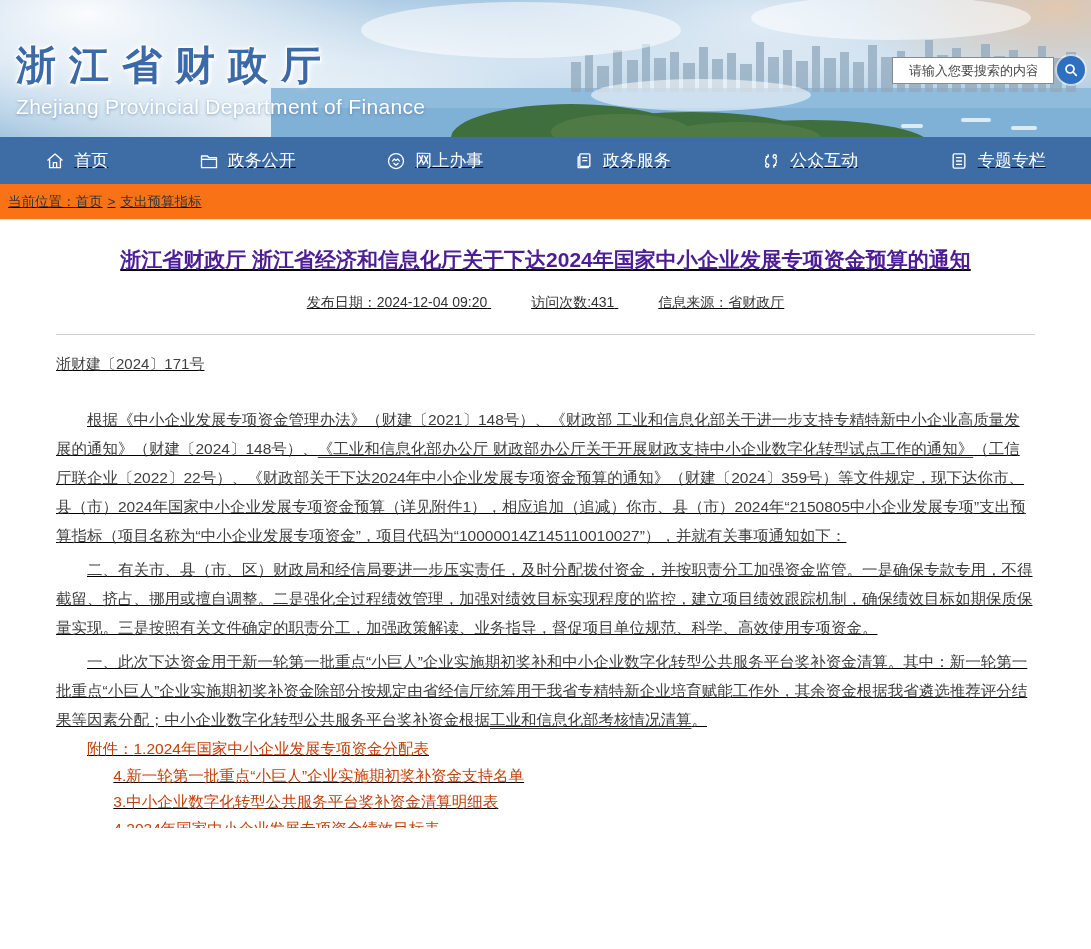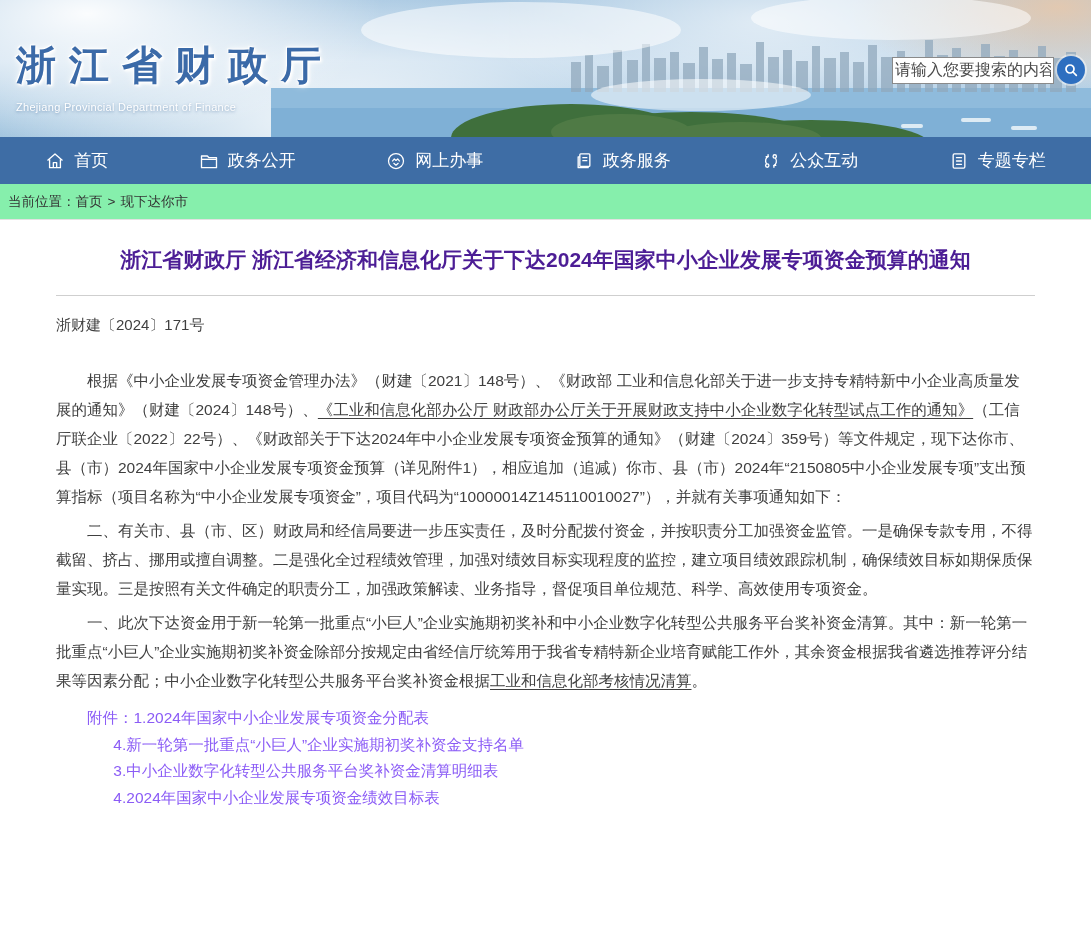--- a/index.html
+++ b/index.html
@@ -1,43 +1,43 @@
 <!DOCTYPE html>
 <html><head>
 <meta charset="utf-8">
 <style>
   * { margin:0; padding:0; box-sizing:border-box; }
   html,body { background:#ffffff; }
   body { font-family:"Liberation Sans","DejaVu Sans",sans-serif; width:1091px; }
-  .page { width:1091px; height:828px; position:relative; overflow:hidden; background:#fff; }
+  .page { width:1091px; height:828px; position:relative; overflow:hidden; background:#fff;text-decoration:underline; }
 
   
   .banner {
     position:relative; width:100%; height:137px; overflow:hidden;
     background:
       radial-gradient(ellipse 420px 180px at 8% 10%, rgba(255,255,255,.95), rgba(255,255,255,0) 70%),
       radial-gradient(ellipse 500px 200px at 30% 90%, rgba(255,255,255,.85), rgba(255,255,255,0) 70%),
       radial-gradient(ellipse 300px 120px at 97% 5%, rgba(244,200,160,.75), rgba(244,200,160,0) 70%),
       radial-gradient(ellipse 400px 160px at 70% 15%, rgba(255,255,255,.6), rgba(255,255,255,0) 70%),
       linear-gradient(180deg,#a8c8e2 0%,#c2d9ec 45%,#9fc3de 100%);
   }
   .banner-scene { position:absolute; right:0; bottom:0; width:820px; height:137px; }
   .logo { position:absolute; left:16px; top:38px; }
   .logo-cn {
     font-size:40px; font-weight:bold; letter-spacing:13px; color:#3b6aa8;
     text-shadow:0 0 4px #fff,0 0 8px #fff,1px 1px 0 #fff,-1px -1px 0 #fff,2px 2px 3px rgba(255,255,255,.9);
   }
   .logo-en {
-    font-size:11px; color:#ffffff; margin-top:8px; letter-spacing:.3px;
+    font-size:21px; color:#ffffff; margin-top:2px; letter-spacing:.3px;
     text-shadow:0 1px 3px rgba(60,100,150,.55);
   }
   .search-wrap { position:absolute; right:6px; top:56px; display:flex; align-items:center; }
   .search-input {
     width:162px; height:27px; border:1px solid #8a8a8a; background:#fff;
-    font-size:16px; color:#0c4a6e; padding:0 2px; outline:none;
+    font-size:13px; color:#0c4a6e; padding:0 16px; outline:none;
     font-family:"Liberation Sans","DejaVu Sans",sans-serif;
   }
   .search-input::placeholder { color:#4a4a4a; opacity:1; }
   .search-btn {
     width:28px; height:28px; border-radius:50%; border:none; background:#2e6fc0;
     margin-left:3px; display:flex; align-items:center; justify-content:center; cursor:pointer;
     box-shadow:0 0 0 2px rgba(255,255,255,.45);
   }
 
   
@@ -46,21 +46,21 @@
     align-items:stretch; justify-content:space-around;
   }
   .nav-item {
     display:flex; align-items:center; gap:9px; color:#fff; font-size:17px;
     text-decoration:none; cursor:pointer; padding:0 10px;
   }
   .nav-icon { display:flex; align-items:center; }
 
   
   .breadcrumb {
-    width:100%; height:36px; background:#86efac; display:flex; align-items:center;
+    width:100%; height:36px; background:#f97316; display:flex; align-items:center;
     padding-left:8px; font-size:13.5px; color:#333; border-bottom:1px solid #e2e2e2;
   }
   .breadcrumb a { color:#333; text-decoration:none; cursor:pointer; }
   .breadcrumb .sep { margin:0 5px; }
 
   
   .content { padding:0 56px; position:relative; }
   .article-title {
     margin-top:27px; text-align:center; color:#4c1d95; font-size:21px;
     font-weight:bold; line-height:26px;
@@ -68,21 +68,21 @@
   .meta { margin-top:21px; text-align:center; font-size:14px; color:#333; }
   .meta span.group { margin:0 20px; }
   .divider { margin-top:22px; border:none; border-top:1px solid #cfcfcf; }
   .doc-number { margin-top:20px; text-align:left; font-size:15px; color:#3f3f3f; }
 
   .body-text { margin-top:31px; font-size:15.5px; color:#404040; line-height:29px; }
   .para { text-indent:2em; margin-top:5px; }
   .u { text-decoration:underline; text-underline-offset:3px; }
   .link-plain { color:#404040; text-decoration:underline; text-underline-offset:3px; cursor:pointer; }
 
-  .attachments { margin-top:10px; font-size:15.5px; color:#8b5cf6; }
+  .attachments { margin-top:2px; font-size:15.5px; color:#c2410c; }
   .attach-line { line-height:26.5px; padding-left:2em; }
   .attach-line.cont { padding-left:3.7em; }
   .attach-label { }
 
   .signature { margin-top:22px; text-align:right; font-size:15px; color:#3f3f3f; line-height:33px; position:relative; z-index:2; }
 
   
   .watermark {
     position:absolute; left:765px; top:888px; display:flex; align-items:center; gap:10px;
     color:#a9a9a9; opacity:.75; z-index:1; pointer-events:none;
@@ -236,26 +236,37 @@
         </svg>
       </span>
       <span>专题专栏</span>
     </a>
   </nav>
 
   <div class="breadcrumb">
     <span>当前位置：</span>
     <a>首页</a>
     <span class="sep">&gt;</span>
-    <a>现下达你市</a>
+    <a>支出预算指标</a>
   </div>
 
   <main class="content">
     <h1 class="article-title">浙江省财政厅 浙江省经济和信息化厅关于下达2024年国家中小企业发展专项资金预算的通知</h1>
 
+    <div class="meta">
+      <span class="group">
+        <span>发布日期：</span><span>2024-12-04 09:20</span>
+      </span>
+      <span class="group">
+        <span>访问次数:</span><span>431</span>
+      </span>
+      <span class="group">
+        <span>信息来源：</span><span>省财政厅</span>
+      </span>
+    </div>
 
     <hr class="divider">
 
     <div class="doc-number">浙财建〔2024〕171号</div>
 
     <div class="body-text">
 
       <p class="para"><span>根据《中小企业发展专项资金管理办法》（财建〔2021〕148号）、《财政部 工业和信息化部关于进一步支持专精特新中小企业高质量发展的通知》（财建〔2024〕148号）、</span><a class="link-plain">《工业和信息化部办公厅 财政部办公厅关于开展财政支持中小企业数字化转型试点工作的通知》</a><span>（工信厅联企业〔2022〕22号）、《财政部关于下达2024年中小企业发展专项资金预算的通知》（财建〔2024〕359号）等文件规定，现下达你市、县（市）2024年国家中小企业发展专项资金预算（详见附件1），相应追加（追减）你市、县（市）2024年“2150805中小企业发展专项”支出预算指标（项目名称为“中小企业发展专项资金”，项目代码为“10000014Z145110010027”），并就有关事项通知如下：</span></p>
 
       <p class="para">二、有关市、县（市、区）财政局和经信局要进一步压实责任，及时分配拨付资金，并按职责分工加强资金监管。一是确保专款专用，不得截留、挤占、挪用或擅自调整。二是强化全过程绩效管理，加强对绩效目标实现程度的监控，建立项目绩效跟踪机制，确保绩效目标如期保质保量实现。三是按照有关文件确定的职责分工，加强政策解读、业务指导，督促项目单位规范、科学、高效使用专项资金。</p>

